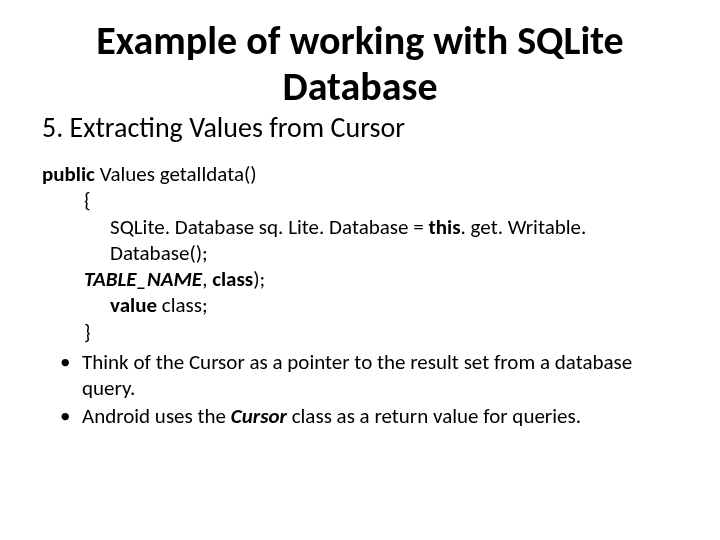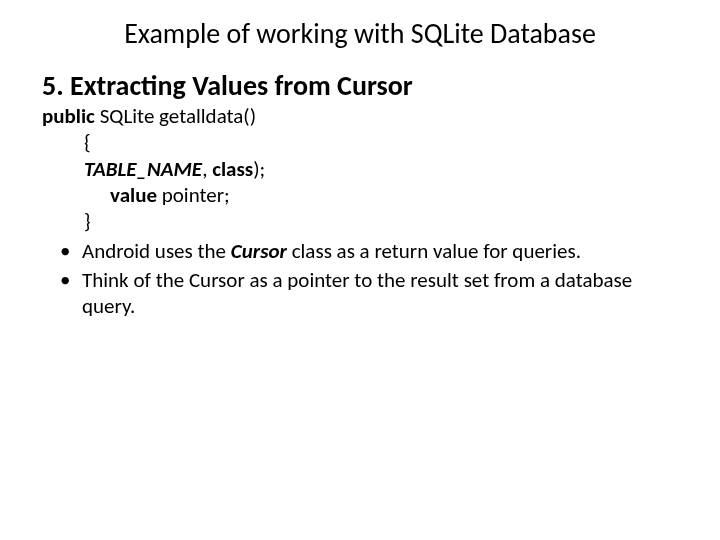--- a/index.html
+++ b/index.html
@@ -6,31 +6,30 @@
     body {
       width: 720px;
       height: 540px;
       background: #fff;
       font-family: Calibri, "Segoe UI", Arial, sans-serif;
       color: #000;
       padding: 18px 42px 0 42px;
       overflow: hidden;
     }
     .title {
-      font-size: 28px;
-      font-weight: 400;
+      font-size: 40px;
+      font-weight: 700;
       text-align: center;
       line-height: 1.15;
-      margin-bottom: 18px;
       padding: 0 20px;
     }
     .section-heading {
       font-size: 28px;
-      font-weight: 700;
-      margin-bottom: 0;
+      font-weight: 400;
+      margin-bottom: 16px;
     }
     .code-block {
       font-size: 21px;
       line-height: 1.25;
       margin-left: 0;
     }
     .code-block .sig { font-weight: 400; }
     .code-block .sig .kw { font-weight: 700; }
     .code-indent {
       margin-left: 42px;
@@ -65,32 +64,35 @@
 
 <h1 class="title">Example of working with SQLite Database</h1>
 
 <h2 class="section-heading">
   <span>5.</span>
   <span>Extracting Values from Cursor</span>
 </h2>
 
 <div class="code-block">
   <div class="sig">
-    <span class="kw">public</span><span> SQLite getalldata()</span>
+    <span class="kw">public</span><span> Values getalldata()</span>
   </div>
   <div class="code-indent">{</div>
+  <div class="code-indent2">
+    <span>SQLite. Database sq. Lite. Database = </span><span class="b">this</span><span>. get. Writable. Database();</span>
+  </div>
   <div class="code-indent">
     <span class="b i">TABLE_NAME</span><span>, </span><span class="b">class</span><span>);</span>
   </div>
   <div class="code-indent2">
-    <span class="b">value </span><span>pointer;</span>
+    <span class="b">value </span><span>class;</span>
   </div>
   <div class="code-indent">}</div>
 </div>
 
 <ul class="bullets">
   <li>
-    <span>Android uses the </span><span class="b i">Cursor</span><span> class as a return value for queries.</span>
+    <span>Think of the Cursor as a pointer to the result set from a database query.</span><span class="b i"></span><span></span>
   </li>
   <li>
-    <span>Think of the Cursor as a pointer to the result set from a database query.</span><span class="b i"></span><span></span>
+    <span>Android uses the </span><span class="b i">Cursor</span><span> class as a return value for queries.</span>
   </li>
 </ul>
 
 </body></html>

